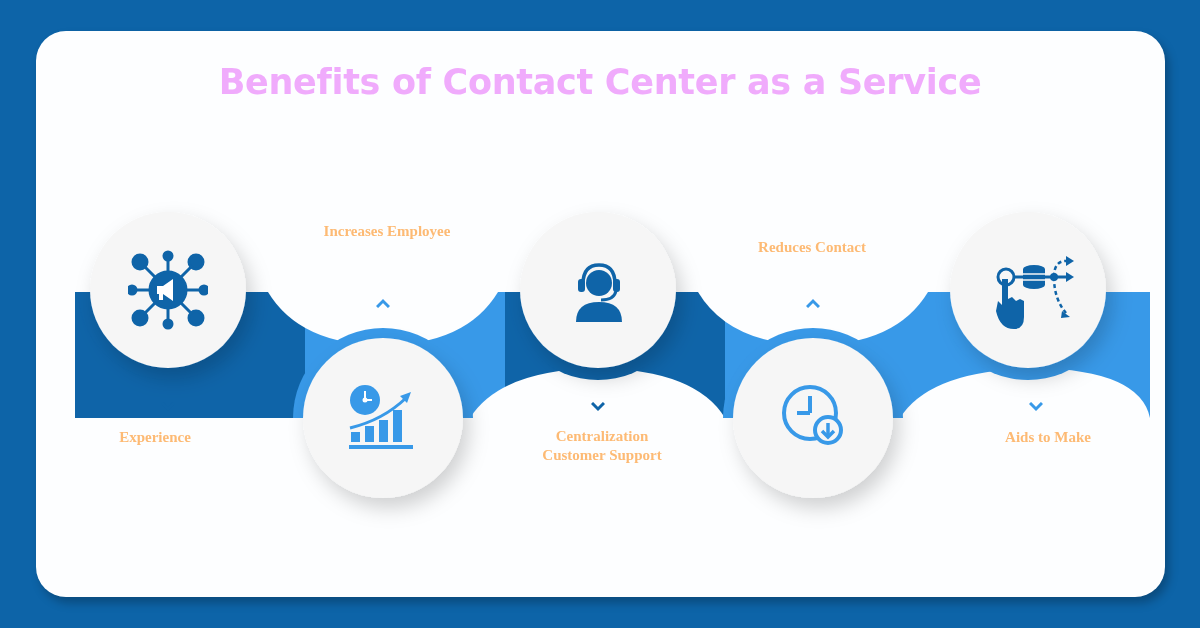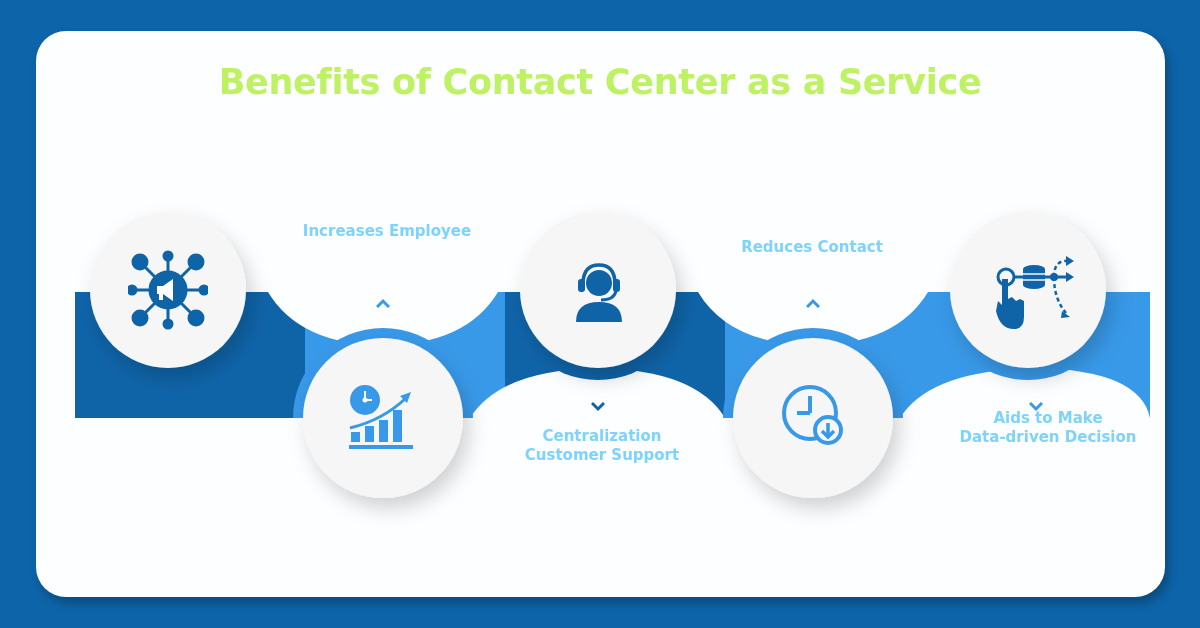--- a/index.html
+++ b/index.html
@@ -1,20 +1,20 @@
 <!DOCTYPE html>
 <html><head>
 <meta charset="utf-8">
 <style>
   * { box-sizing: border-box; margin: 0; padding: 0; }
   body { width: 1200px; height: 628px; background: #0d64a8; position: relative; overflow: hidden; font-family: "DejaVu Sans", sans-serif; }
   .card { position: absolute; left: 36px; top: 31px; width: 1129px; height: 566px; background: #fdfeff; border-radius: 30px; box-shadow: 4px 6px 10px rgba(0,0,0,0.25); overflow: hidden; }
-  .title { position: absolute; left: 0; top: 62px; width: 100%; text-align: center; font-weight: bold; font-size: 35px; color: #bef264; letter-spacing: -0.3px; }
+  .title { position: absolute; left: 0; top: 62px; width: 100%; text-align: center; font-weight: bold; font-size: 35px; color: #f0abfc; letter-spacing: -0.3px; }
   svg.flow { position: absolute; left: 0; top: 0; }
-  .label { position: absolute; text-align: center; font-weight: bold; font-size: 15px; line-height: 19px; color: #7dd3fc; width: 260px; }
+  .label { position: absolute; text-align: center; font-weight: bold; font-size: 15px; line-height: 19px; color: #fdba74; width: 260px; font-family: Liberation Serif, serif; }
   .chev { position: absolute; width: 14px; height: 10px; }
 </style>
 </head>
 <body>
 
 <div class="card"></div>
 
 <svg class="flow" width="1200" height="628" viewBox="0 0 1200 628">
   <defs>
     <filter id="sh" x="-30%" y="-30%" width="160%" height="160%">
@@ -139,27 +139,27 @@
     <path d="M1 1 L7 7 L13 1" stroke="#3899e8" stroke-width="3" fill="none"></path>
   </svg>
 <svg class="chev" style="left:376px;top:298px" viewBox="0 0 14 10">
     <path d="M1 9 L7 3 L13 9" stroke="#3899e8" stroke-width="3" fill="none"></path>
   </svg>
 <svg class="chev" style="left:806px;top:298px" viewBox="0 0 14 10">
     <path d="M1 9 L7 3 L13 9" stroke="#3899e8" stroke-width="3" fill="none"></path>
   </svg>
 
 <div class="label" style="left:25px;top:428px">
+  <div>Experience</div>
 </div>
 <div class="label" style="left:257px;top:222px">
   <div>Increases Employee</div>
 </div>
 <div class="label" style="left:472px;top:427px">
   <div>Centralization</div>
   <div>Customer Support</div>
 </div>
 <div class="label" style="left:682px;top:238px">
   <div>Reduces Contact</div>
 </div>
-<div class="label" style="left:918px;top:409px">
+<div class="label" style="left:918px;top:428px">
   <div>Aids to Make</div>
-  <div>Data-driven Decision</div>
 </div>
 
 </body></html>

